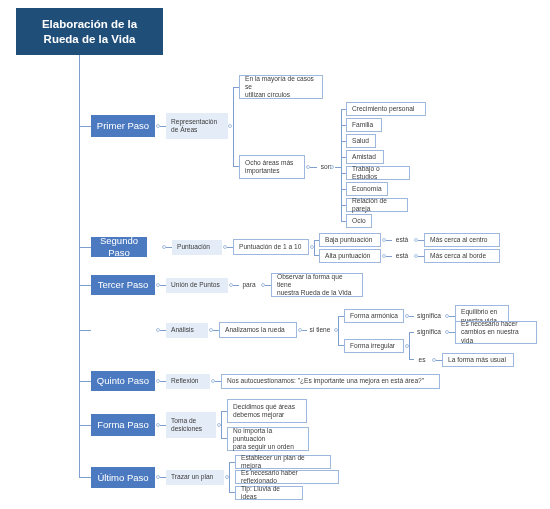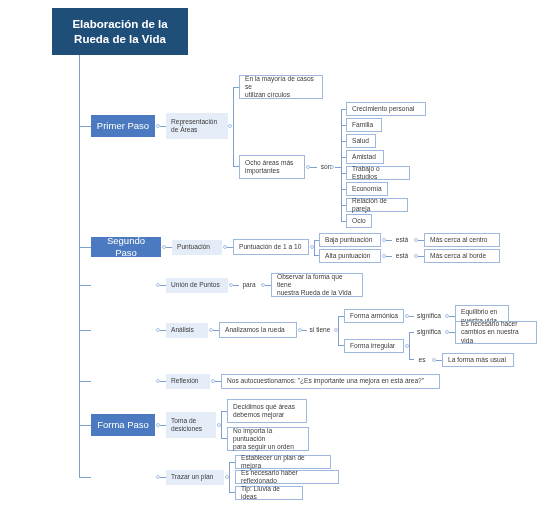--- a/index.html
+++ b/index.html
@@ -103,21 +103,21 @@
     border: 1px solid #A8C0E0;
     border-radius: 50%;
     background: #ffffff;
   }
 </style>
 </head>
 <body>
 
 <div id="canvas">
 
-  <div class="node n-root" style="left:16px; top:8px; width:136px; height:47px;margin-left:36px;">Elaboración de la
+  <div class="node n-root" style="left:16px; top:8px; width:147px; height:47px;">Elaboración de la
 Rueda de la Vida</div>
 
   <div class="lineV" style="left:79px; top:55px; height:423px;"></div>
 
   <div class="lineH" style="left:79px; top:126px; width:12px;"></div>
   <div class="node n-step" style="left:91px; top:115px; width:64px; height:22px;">Primer Paso</div>
 
   <div class="dot" style="left:156px; top:124px;"></div>
   <div class="lineH" style="left:160px; top:126px; width:6px;"></div>
   <div class="node n-soft" style="left:166px; top:113px; width:62px; height:26px;">Representación
@@ -159,21 +159,21 @@
   <div class="lineH" style="left:341px; top:189px; width:5px;"></div>
   <div class="node n-box" style="left:346px; top:182px; width:42px; height:14px;">Economía</div>
 
   <div class="lineH" style="left:341px; top:205px; width:5px;"></div>
   <div class="node n-box" style="left:346px; top:198px; width:62px; height:14px;">Relación de pareja</div>
 
   <div class="lineH" style="left:341px; top:221px; width:5px;"></div>
   <div class="node n-box" style="left:346px; top:214px; width:26px; height:14px;">Ocio</div>
 
   <div class="lineH" style="left:79px; top:247px; width:12px;"></div>
-  <div class="node n-step" style="left:91px; top:237px; width:70px; height:20px;">Segundo Paso</div>
+  <div class="node n-step" style="left:91px; top:237px; width:56px; height:20px;">Segundo Paso</div>
 
   <div class="dot" style="left:162px; top:245px;"></div>
   <div class="lineH" style="left:166px; top:247px; width:6px;"></div>
   <div class="node n-soft" style="left:172px; top:240px; width:50px; height:15px;">Puntuación</div>
 
   <div class="dot" style="left:223px; top:245px;"></div>
   <div class="lineH" style="left:227px; top:247px; width:6px;"></div>
   <div class="node n-box" style="left:233px; top:239px; width:76px; height:16px;">Puntuación de 1 a 10</div>
 
   <div class="dot" style="left:310px; top:245px;"></div>
@@ -190,20 +190,21 @@
   <div class="node n-box" style="left:424px; top:233px; width:76px; height:14px;">Más cerca al centro</div>
 
   <div class="dot" style="left:382px; top:254px;"></div>
   <div class="lineH" style="left:386px; top:256px; width:6px;"></div>
   <div class="node n-label" style="left:392px; top:250px; width:20px; height:12px;">está</div>
   <div class="dot" style="left:414px; top:254px;"></div>
   <div class="lineH" style="left:418px; top:256px; width:6px;"></div>
   <div class="node n-box" style="left:424px; top:249px; width:76px; height:14px;">Más cerca al borde</div>
 
   <div class="lineH" style="left:79px; top:285px; width:12px;"></div>
+  <div class="node n-step" style="left:91px; top:275px; width:64px; height:20px;">Tercer Paso</div>
 
   <div class="dot" style="left:156px; top:283px;"></div>
   <div class="lineH" style="left:160px; top:285px; width:6px;"></div>
   <div class="node n-soft" style="left:166px; top:278px; width:62px; height:15px;">Unión de Puntos</div>
 
   <div class="dot" style="left:229px; top:283px;"></div>
   <div class="lineH" style="left:233px; top:285px; width:6px;"></div>
   <div class="node n-label" style="left:239px; top:279px; width:20px; height:12px;">para</div>
   <div class="dot" style="left:261px; top:283px;"></div>
   <div class="lineH" style="left:265px; top:285px; width:6px;"></div>
@@ -245,20 +246,21 @@
   <div class="lineH" style="left:449px; top:332px; width:6px;"></div>
   <div class="node n-box" style="left:455px; top:321px; width:82px; height:23px;">Es necesario hacer
 cambios en nuestra vida</div>
 
   <div class="node n-label" style="left:414px; top:354px; width:16px; height:12px;">es</div>
   <div class="dot" style="left:432px; top:358px;"></div>
   <div class="lineH" style="left:436px; top:360px; width:6px;"></div>
   <div class="node n-box" style="left:442px; top:353px; width:72px; height:14px;">La forma más usual</div>
 
   <div class="lineH" style="left:79px; top:381px; width:12px;"></div>
+  <div class="node n-step" style="left:91px; top:371px; width:64px; height:20px;">Quinto Paso</div>
 
   <div class="dot" style="left:156px; top:379px;"></div>
   <div class="lineH" style="left:160px; top:381px; width:6px;"></div>
   <div class="node n-soft" style="left:166px; top:374px; width:44px; height:15px;">Reflexión</div>
 
   <div class="dot" style="left:211px; top:379px;"></div>
   <div class="lineH" style="left:215px; top:381px; width:6px;"></div>
   <div class="node n-box" style="left:221px; top:374px; width:219px; height:15px;">Nos autocuestionamos: "¿Es importante una mejora en está área?"</div>
 
   <div class="lineH" style="left:79px; top:425px; width:12px;"></div>
@@ -271,20 +273,21 @@
 
   <div class="dot" style="left:217px; top:423px;"></div>
   <div class="elbow" style="left:221px; top:411px; width:6px; height:28px;"></div>
 
   <div class="node n-box" style="left:227px; top:399px; width:80px; height:24px;">Decidimos qué áreas
 debemos mejorar</div>
   <div class="node n-box" style="left:227px; top:427px; width:82px; height:24px;">No importa la puntuación
 para seguir un orden</div>
 
   <div class="lineH" style="left:79px; top:477px; width:12px;"></div>
+  <div class="node n-step" style="left:91px; top:467px; width:64px; height:21px;">Último Paso</div>
 
   <div class="dot" style="left:156px; top:475px;"></div>
   <div class="lineH" style="left:160px; top:477px; width:6px;"></div>
   <div class="node n-soft" style="left:166px; top:470px; width:58px; height:15px;">Trazar un plan</div>
 
   <div class="dot" style="left:225px; top:475px;"></div>
   <div class="elbow" style="left:229px; top:462px; width:6px; height:31px;"></div>
 
   <div class="node n-box" style="left:235px; top:455px; width:96px; height:14px;">Establecer un plan de mejora</div>
   <div class="node n-box" style="left:235px; top:470px; width:104px; height:14px;">Es necesario haber reflexionado</div>

